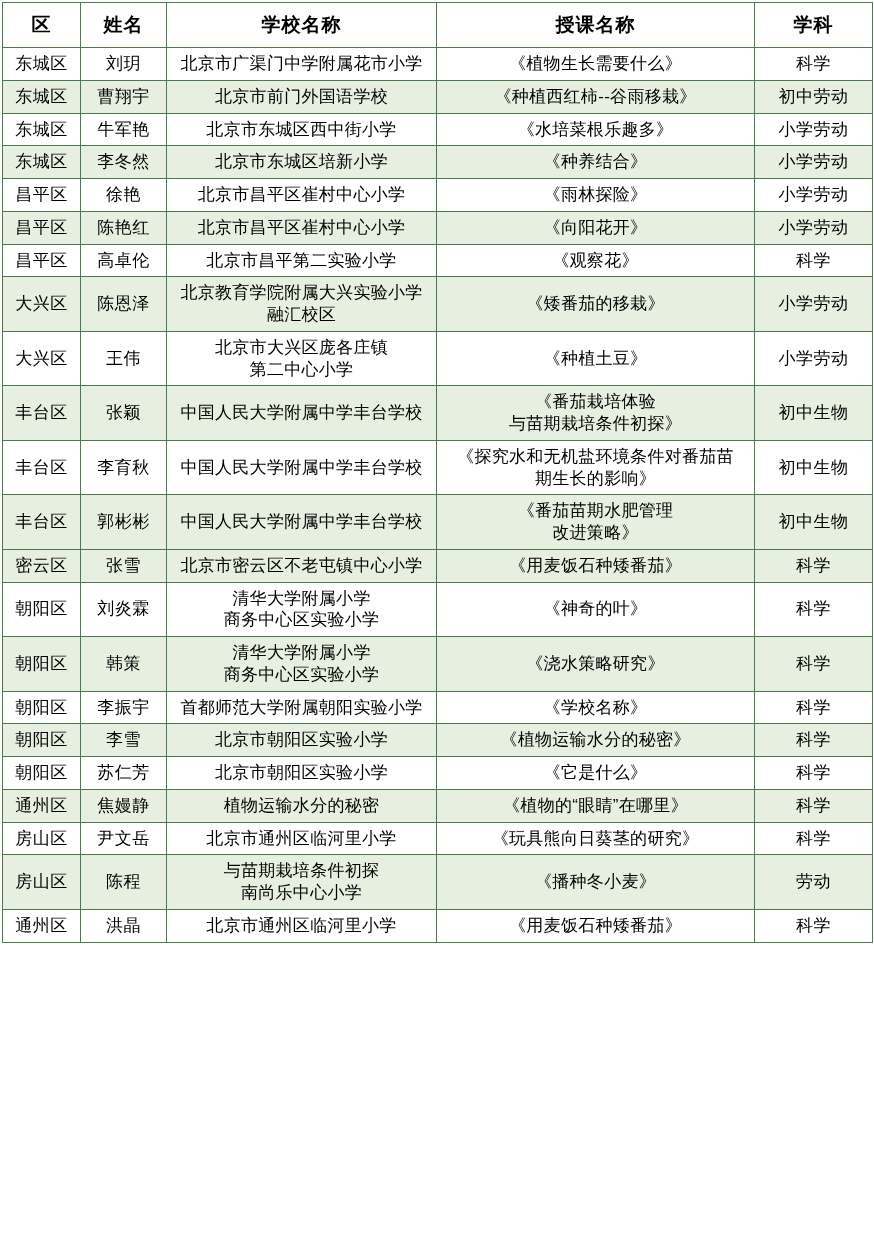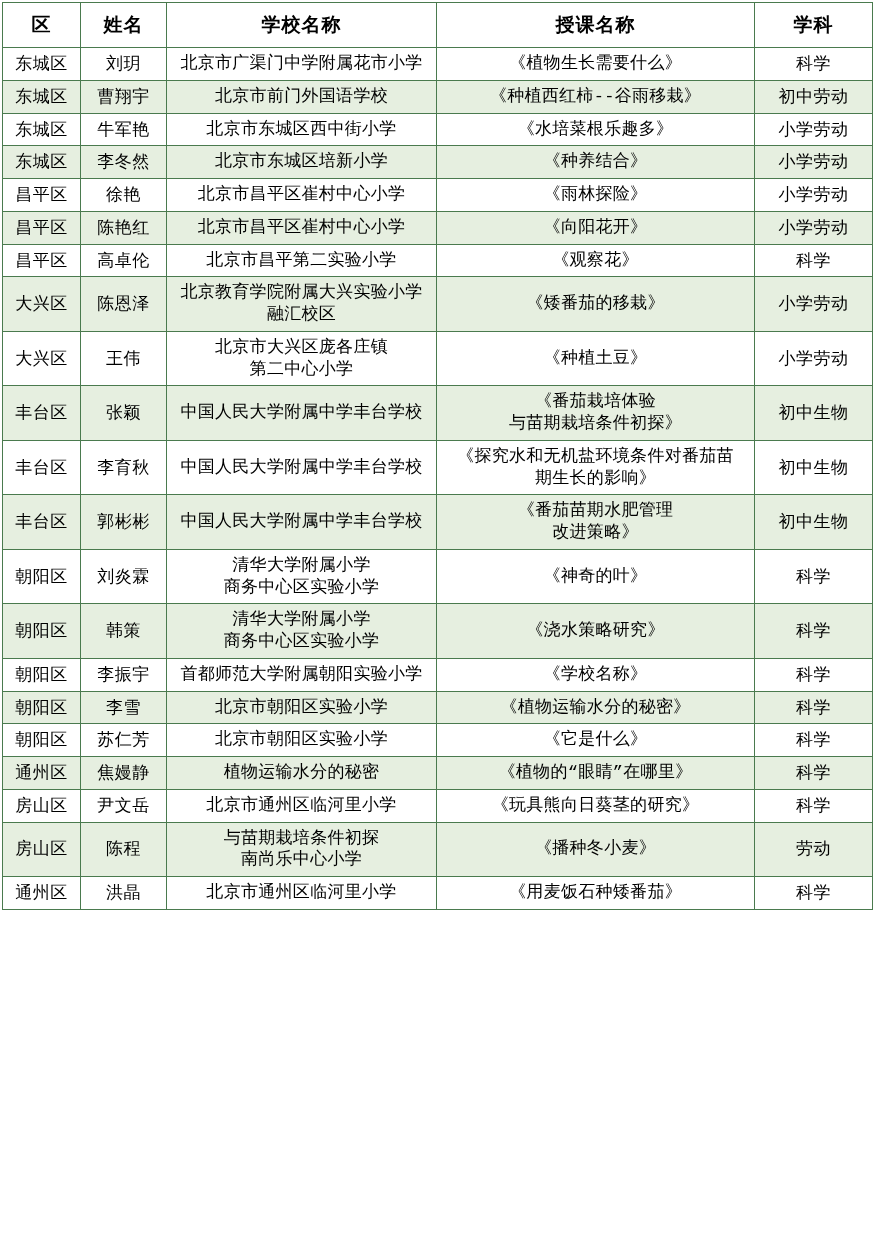--- a/index.html
+++ b/index.html
@@ -53,21 +53,20 @@
     background: #e6efe0;
   }
   table.course-table tbody tr.row-plain td {
     background: #ffffff;
   }
   td.cell-district, td.cell-name, td.cell-subject {
     letter-spacing: 0.5px;
   }
   td.cell-school, td.cell-lesson {
     letter-spacing: 0.3px;
-    font-family: Liberation Mono, monospace;
   }
   .multiline {
     white-space: pre-line;
   }
 </style>
 </head>
 <body>
 
 <div id="table-wrap">
   <table class="course-table">
@@ -170,20 +169,27 @@
           <td class="cell-subject">初中生物</td>
         </tr>
         <tr class="row-alt">
           <td class="cell-district">丰台区</td>
           <td class="cell-name">郭彬彬</td>
           <td class="cell-school">中国人民大学附属中学丰台学校</td>
           <td class="cell-lesson multiline">《番茄苗期水肥管理
 改进策略》</td>
           <td class="cell-subject">初中生物</td>
         </tr>
+        <tr class="row-alt">
+          <td class="cell-district">密云区</td>
+          <td class="cell-name">张雪</td>
+          <td class="cell-school">北京市密云区不老屯镇中心小学</td>
+          <td class="cell-lesson">《用麦饭石种矮番茄》</td>
+          <td class="cell-subject">科学</td>
+        </tr>
         <tr class="row-plain">
           <td class="cell-district">朝阳区</td>
           <td class="cell-name">刘炎霖</td>
           <td class="cell-school multiline">清华大学附属小学
 商务中心区实验小学</td>
           <td class="cell-lesson">《神奇的叶》</td>
           <td class="cell-subject">科学</td>
         </tr>
         <tr class="row-alt">
           <td class="cell-district">朝阳区</td>

